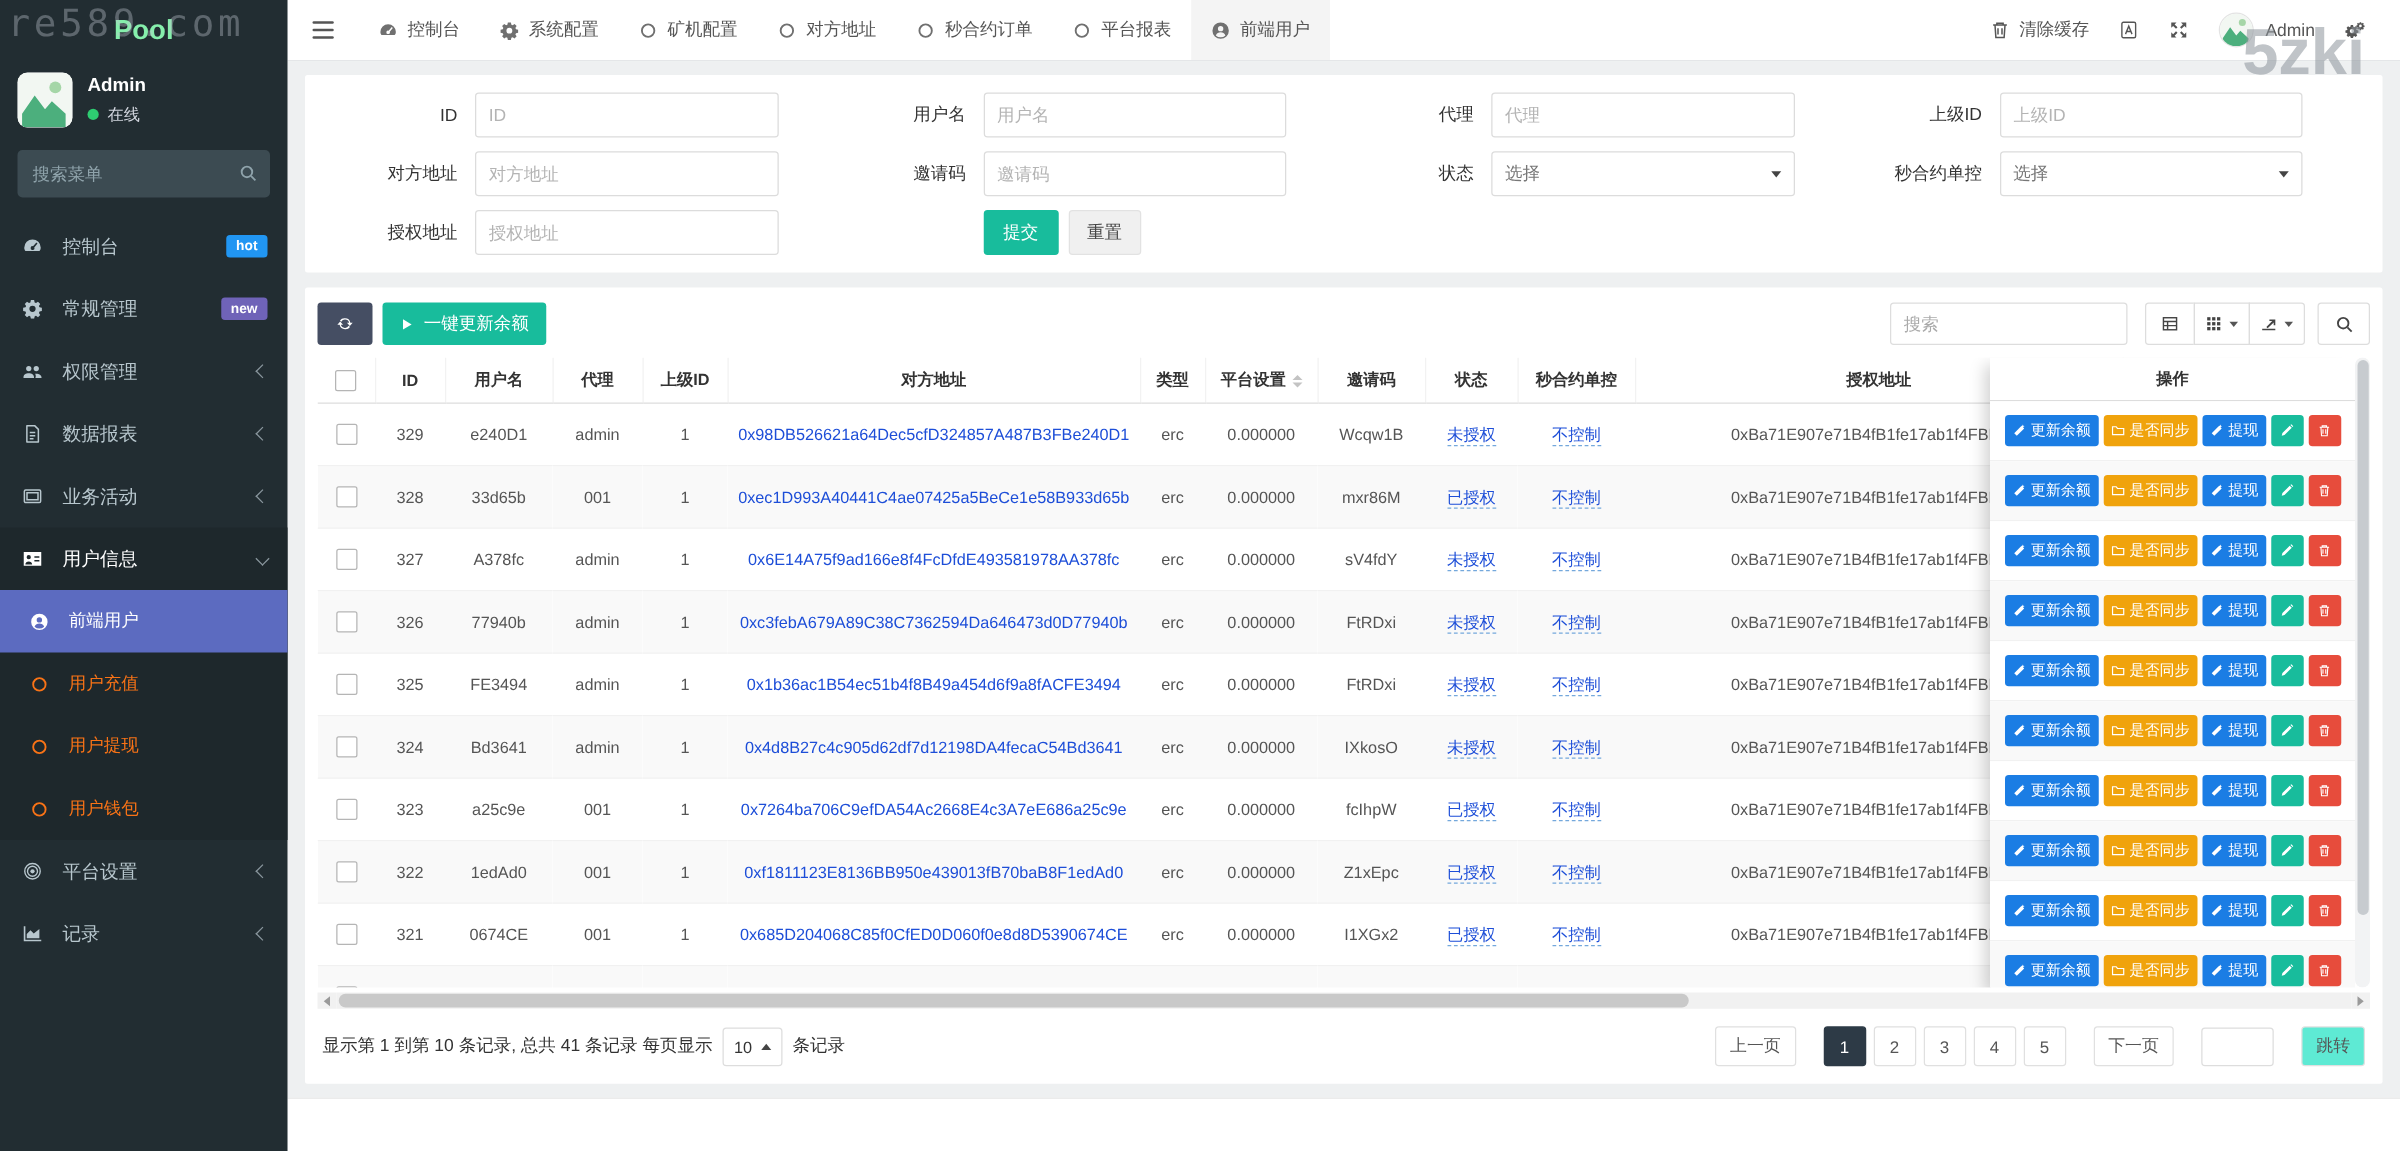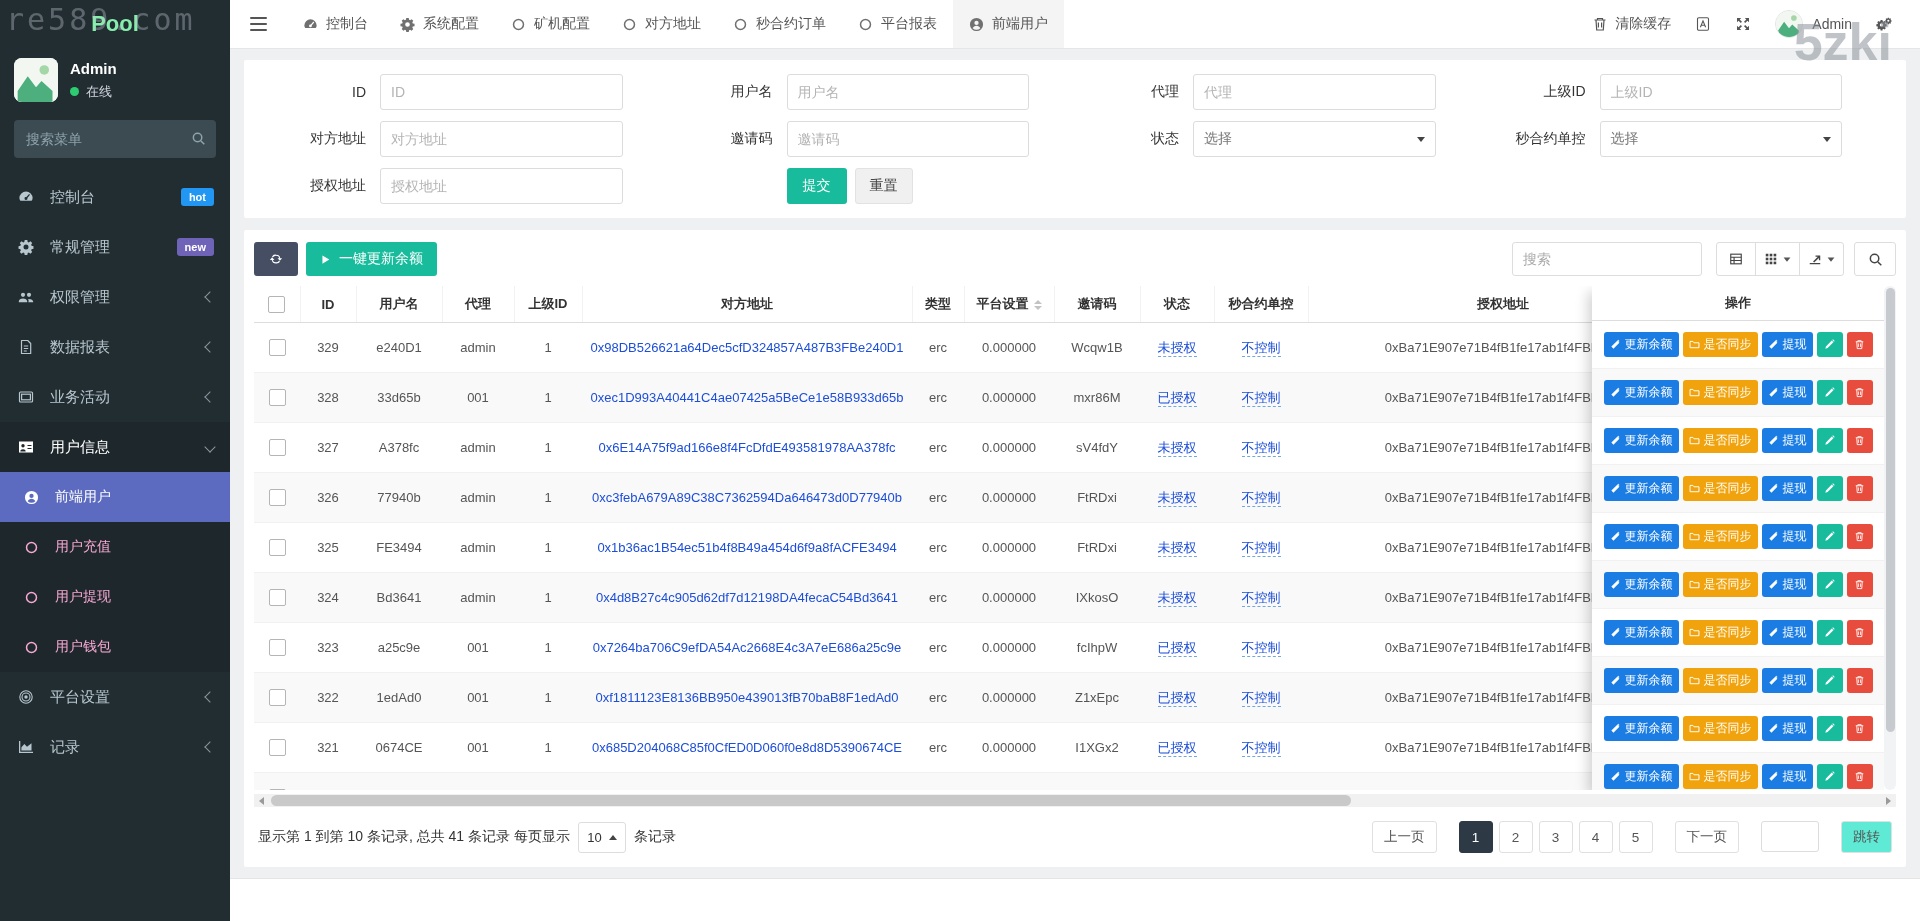--- a/index.html
+++ b/index.html
@@ -28,21 +28,21 @@
   .menu-group.expanded{background:#1e282c}
   .menu-item{height:50px;display:flex;align-items:center;padding:0 16px 0 18px;color:#b8c7ce;
              font-size:15px;cursor:pointer}
   .menu-item.open{color:#fff}
   .mi-icon{width:24px;margin-right:8px;display:inline-flex;color:inherit}
   .mi-icon svg{width:16px;height:16px}
   .badge{margin-left:auto;font-size:11px;font-weight:bold;color:#fff;border-radius:3px;padding:3px 8px}
   .chev{margin-left:auto;width:7px;height:7px;border-right:1.7px solid #8a979e;
         border-bottom:1.7px solid #8a979e;transform:rotate(135deg)}
   .chev.down{transform:rotate(45deg)}
-  .submenu-item{height:50px;display:flex;align-items:center;padding-left:24px;color:#f9a8d4;
+  .submenu-item{height:50px;display:flex;align-items:center;padding-left:24px;color:#f97316;
                 font-size:14px;cursor:pointer}
   .submenu-item.active{color:#fff}
   .sub-icon{width:22px;margin-right:9px;display:inline-flex;color:inherit}
   .sub-icon svg{width:15px;height:15px}
   
   .topnav{position:absolute;left:230px;right:0;top:0;height:48px;background:#fff;
           border-bottom:1px solid #e4e6e8;display:flex;align-items:center;z-index:10}
   .hamburger{padding:0 20px;display:flex;flex-direction:column;gap:3.5px;cursor:pointer}
   .hamburger i{display:block;width:17px;height:2.4px;background:#555;border-radius:1px}
   .nav-tabs{display:flex;height:100%}
@@ -143,21 +143,21 @@
   .tri-l{width:0;height:0;border-top:4px solid transparent;border-bottom:4px solid transparent;border-right:5px solid #9a9a9a}
   .tri-r{width:0;height:0;border-top:4px solid transparent;border-bottom:4px solid transparent;border-left:5px solid #9a9a9a}
   .htrack{flex:1;height:13px;background:#f1f1f1;position:relative}
   .hthumb{position:absolute;left:2px;top:1px;height:11px;width:67%;background:#c9c9c9;border-radius:6px}
   
   .pagi{display:flex;align-items:center;justify-content:space-between;margin-top:14px;padding:0 4px}
   .p-info{display:flex;align-items:center;gap:8px;font-size:14px;color:#333}
   .psize{height:31px;min-width:48px;border:1px solid #ddd;border-radius:3px;background:#fff;
       display:inline-flex;align-items:center;justify-content:center;gap:7px;font-size:13px;color:#333;cursor:pointer;
       font-family:inherit}
-  .p-ctrl{display:flex;align-items:flex-start;gap:22px}
+  .p-ctrl{display:flex;align-items:center;gap:22px}
   .p-btn{min-width:34px;height:32px;padding:0 11px;border:1px solid #e0e0e0;border-radius:3px;
       background:#fff;color:#555;font-size:13.5px;display:inline-flex;align-items:center;
       justify-content:center;cursor:pointer;font-family:inherit;box-sizing:border-box}
   .p-btn.active{background:#2d3a46;border-color:#2d3a46;color:#fff}
   #pageBtns{display:inline-flex;gap:6px}
   .p-jump-input{width:58px;height:31px;border:1px solid #ddd;border-radius:3px;outline:none;box-sizing:border-box}
   .p-jump-btn{background:#5eead4}
   .footer{position:absolute;left:230px;right:0;bottom:0;height:42px;background:#fff;
       border-top:1px solid #e5e5e5;z-index:5}
 </style>

